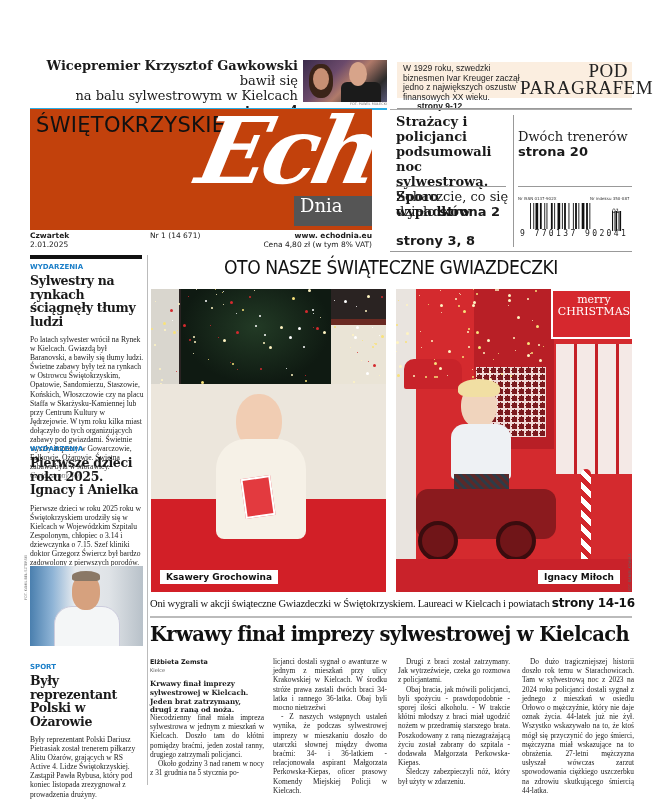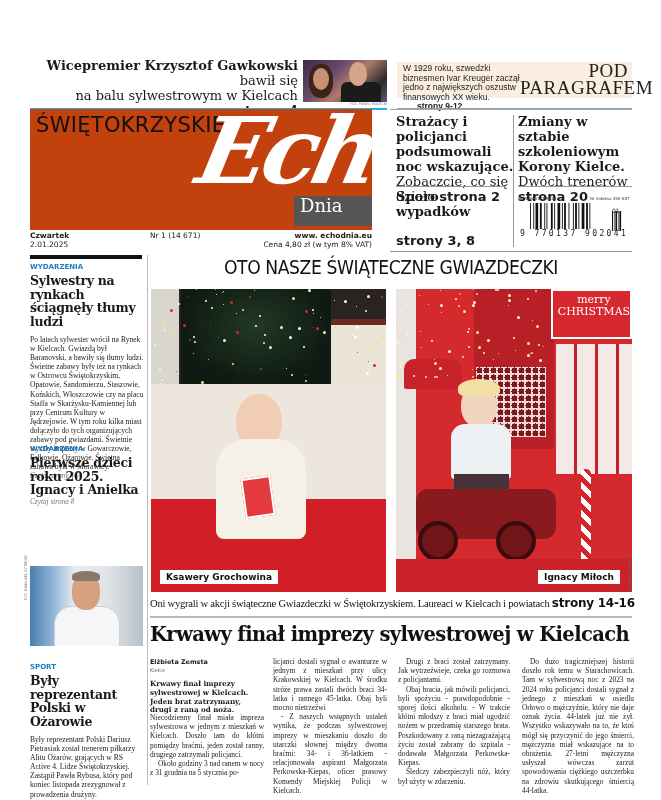--- a/index.html
+++ b/index.html
@@ -134,26 +134,26 @@
   <div id="dnia-text" class="abs">Dnia</div>
 </div>
 <div id="day" class="abs sans">Czwartek</div>
 <div id="date" class="abs sans">2.01.2025</div>
 <div id="issue-nr" class="abs sans">Nr 1 (14 671)</div>
 <div id="website" class="abs sans">www. echodnia.eu</div>
 <div id="price" class="abs sans">Cena 4,80 zł (w tym 8% VAT)</div>
 
 <div id="rt-line-top" class="abs"></div>
 <div id="teaser-fire" class="abs tz">
-  <b class="h">Strażacy i policjanci podsumowali noc wskazujące.</b><br>
+  <b class="h">Strażacy i policjanci podsumowali noc sylwestrową.</b><br>
   <span>Zobaczcie, co się działo </span><span class="pg">strona 2</span>
 </div>
 <div id="rt-vline" class="abs"></div>
 <div id="teaser-korona" class="abs tz">
-  <b class="h">Zmiany w sztabie szkoleniowym Korony Kielce.</b><br>
+  <br>
   <span>Dwóch trenerów </span><br>
   <span class="pg">strona 20</span>
 </div>
 <div id="rt-line-mid1" class="abs"></div>
 <div id="rt-line-mid2" class="abs"></div>
 <div id="teaser-accidents" class="abs tz">
   <b class="h">Sporo wypadków</b><br>
   <br>
   <span class="pg">strony 3, 8</span>
 </div>
@@ -196,20 +196,21 @@
 <div id="s1" class="abs">
   <div class="kicker">WYDARZENIA</div>
   <div class="shead" style="margin-top:3px">Sylwestry na rynkach ściągnęły tłumy ludzi</div>
   <div class="sbody" style="margin-top:7px">Po latach sylwester wrócił na Rynek w Kielcach. Gwiazdą był Baranovski, a bawiły się tłumy ludzi. Świetne zabawy były też na rynkach w Ostrowcu Świętokrzyskim, Opatowie, Sandomierzu, Staszowie, Końskich, Włoszczowie czy na placu Staffa w Skarżysku-Kamiennej lub przy Centrum Kultury w Jędrzejowie. W tym roku kilka miast dołączyło do tych organizujących zabawy pod gwiazdami. Świetnie wyszły imprezy w Gowarczowie, Fałkowie, Ożarowie. Świetna zabawa była w Morawicy.</div>
   <div class="sread">Czytaj strony 4-7</div>
 </div>
 
 <div id="s2" class="abs">
   <div class="kicker">WYDARZENIA</div>
   <div class="shead" style="margin-top:3px">Pierwsze dzieci roku 2025. Ignacy i Anielka</div>
+  <div class="sbody" style="margin-top:7px">Pierwsze dzieci w roku 2025 roku w Świętokrzyskiem urodziły się w Kielcach w Wojewódzkim Szpitalu Zespolonym, chłopiec o 3.14 i dziewczynka o 7.15. Szef kliniki doktor Grzegorz Świercz był bardzo zadowolony z pierwszych porodów.</div>
   <div class="sread">Czytaj strona 8</div>
 </div>
 
 <div id="sport-photo" class="abs">
   <div class="coat"></div>
     <div class="head"></div>
     <div class="hairs"></div>
 </div>
 <div id="sport-credit" class="abs sans">FOT. KAMIL BEŁ-SZTERSKI</div>
 
@@ -428,21 +429,21 @@
 <div id="article-title" class="abs">Krwawy finał imprezy sylwestrowej w Kielcach</div>
 <div id="author" class="abs">Elżbieta Zemsta</div>
 <div id="author-city" class="abs">Kielce</div>
 <div id="lead" class="abs">Krwawy finał imprezy sylwestrowej w Kielcach. Jeden brat zatrzymany, drugi z raną od noża.</div>
 
 <div id="col1" class="abs col">
   <p class="ni">Niecodzienny finał miała impreza sylwestrowa w jednym z mieszkań w Kielcach. Doszło tam do kłótni pomiędzy braćmi, jeden został ranny, drugiego zatrzymali policjanci.</p>
   <p>Około godziny 3 nad ranem w nocy z 31 grudnia na 5 stycznia po-</p>
 </div>
 <div id="col2" class="abs col">
-  <p class="ni">licjanci dostali sygnał o awanturze w jednym z mieszkań przy ulicy Krakowskiej w Kielcach. W środku stróże prawa zastali dwóch braci 34-latka i rannego 45-latka. Obaj byli mocno nietrzeźwi</p>
+  <p class="ni">licjanci dostali sygnał o awanturze w jednym z mieszkań przy ulicy Krakowskiej w Kielcach. W środku stróże prawa zastali dwóch braci 34-latka i rannego 36-latka. Obaj byli mocno nietrzeźwi</p>
   <p>- Z naszych wstępnych ustaleń wynika, że podczas sylwestrowej imprezy w mieszkaniu doszło do utarczki słownej między dwoma braćmi: 34- i 36-latkiem - relacjonowała aspirant Małgorzata Perkowska-Kiepas, oficer prasowy Komendy Miejskiej Policji w Kielcach.</p>
 </div>
 <div id="col3" class="abs col">
   <p>Drugi z braci został zatrzymany. Jak wytrzeźwieje, czeka go rozmowa z policjantami.</p>
   <p>Obaj bracia, jak mówili policjanci, byli spożyciu - prawdopodobnie - sporej ilości alkoholu. - W trakcie kłótni młodszy z braci miał ugodzić nożem w przedramię starszego brata. Poszkodowany z raną niezagrażającą życiu został zabrany do szpitala - dodawała Małgorzata Perkowska-Kiepas.</p>
   <p>Śledczy zabezpieczyli nóż, który był użyty w zdarzeniu.</p>
 </div>
 <div id="col4" class="abs col">
   <p>Do dużo tragiczniejszej historii doszło rok temu w Starachowicach. Tam w sylwestrową noc z 2023 na 2024 roku policjanci dostali sygnał z jednego z mieszkań w osiedlu Orłowo o mężczyźnie, który nie daje oznak życia. 44-latek już nie żył. Wszystko wskazywało na to, że ktoś mógł się przyczynić do jego śmierci, mężczyzna miał wskazujące na to obrażenia. 27-letni mężczyzna usłyszał wówczas zarzut spowodowania ciężkiego uszczerbku na zdrowiu skutkującego śmiercią 44-latka.</p>
 </div>

